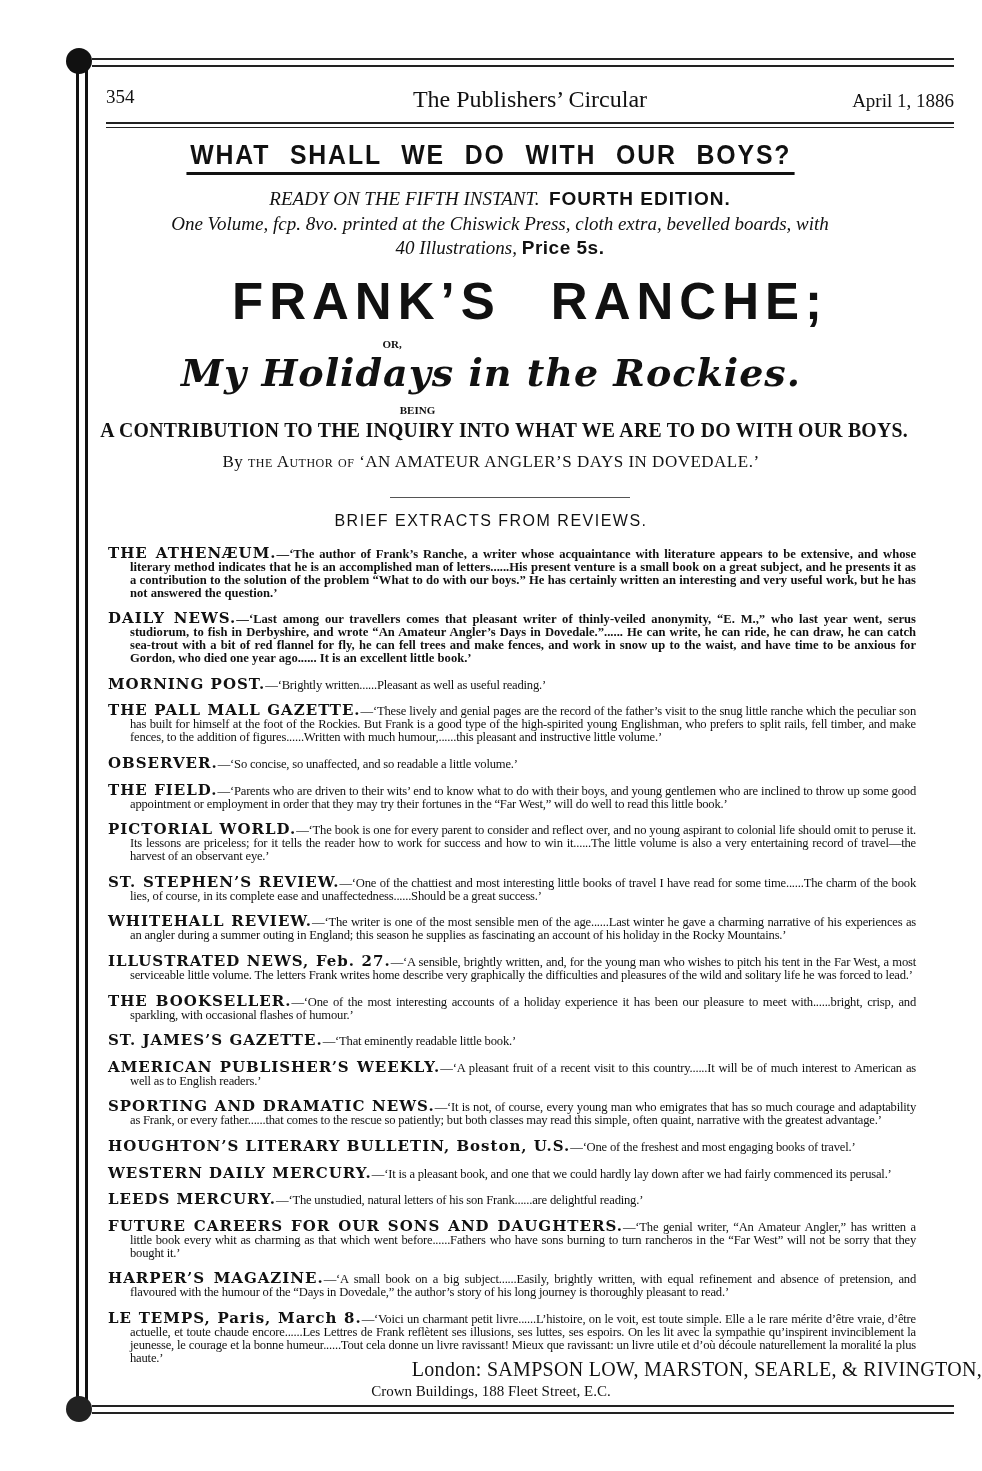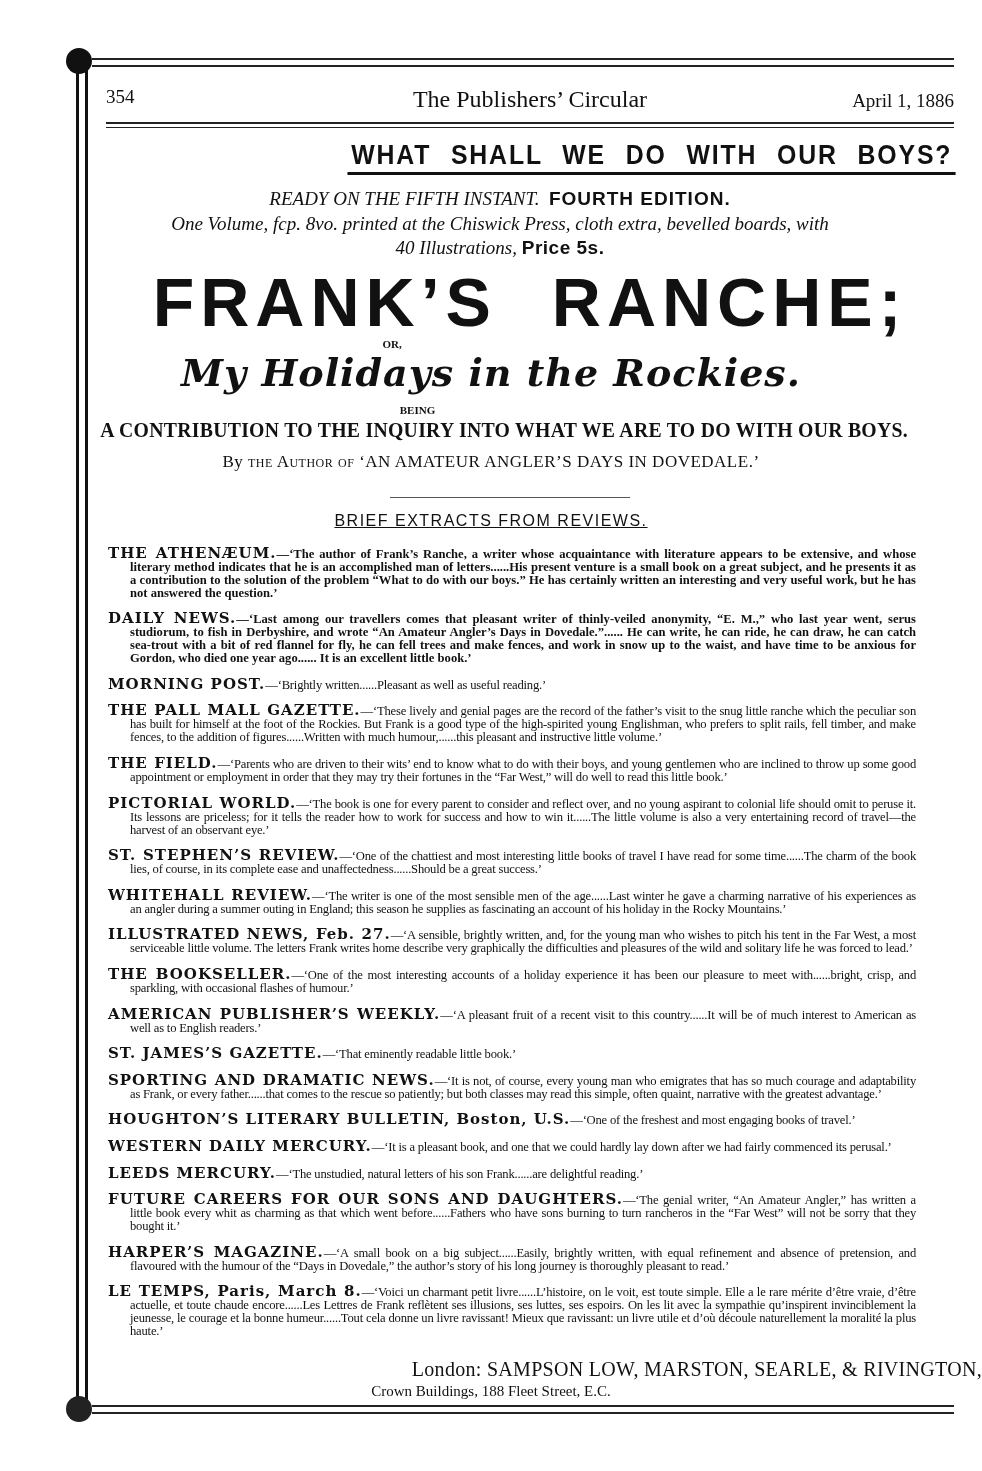--- a/index.html
+++ b/index.html
@@ -12,39 +12,39 @@
   .rosette { position: absolute; left: 66px; width: 26px; height: 26px; border-radius: 50%; background: #111; }
   .rosette-top { top: 48px; }
   .rosette-bottom { top: 1396px; background: #222; }
 
   .running-head { position: absolute; left: 106px; top: 86px; width: 848px; height: 30px; }
   .page-num { position: absolute; left: 0; top: 0; font-size: 19px; }
   .journal-title { position: absolute; left: 0; right: 0; top: 0; text-align: center; font-size: 24px; }
   .issue-date { position: absolute; right: 0; top: 4px; font-size: 19px; }
   .head-rule { position: absolute; left: 106px; top: 122px; width: 848px; height: 3px; border-top: 2px solid #222; border-bottom: 1px solid #222; }
 
-  .headline { position: absolute; left: 0; width: 982px; top: 140px; text-align: right; }
+  .headline { position: absolute; left: 0; width: 982px; top: 140px; text-align: center; }
   .headline span { display: inline-block; font-family: "Liberation Sans", sans-serif; font-weight: bold; font-size: 27px; letter-spacing: 2px; word-spacing: 12px; border-bottom: 3px solid #111; padding: 0 4px 1px; transform: scaleX(0.92); }
 
   .ready { position: absolute; left: 100px; width: 800px; top: 188px; text-align: center; font-size: 19px; }
   .ready i { font-style: italic; }
   .sans-b { font-family: "Liberation Sans", sans-serif; font-weight: bold; letter-spacing: 1px; }
   .volume { position: absolute; left: 100px; width: 800px; top: 212px; text-align: center; font-size: 19px; font-style: italic; line-height: 24px; }
   .volume .sans-b { font-style: normal; letter-spacing: 0.5px; }
 
-  .big-title { position: absolute; left: 106px; width: 848px; top: 262px; text-align: center; font-family: "Liberation Sans", sans-serif; font-weight: bold; font-size: 68px; letter-spacing: 6px; word-spacing: 30px; line-height: 80px; }
+  .big-title { position: absolute; left: 106px; width: 848px; top: 262px; text-align: center; font-family: "Liberation Sans", sans-serif; font-weight: bold; font-size: 51px; letter-spacing: 6px; word-spacing: 30px; line-height: 80px; }
   .or { position: absolute; left: 0; width: 784px; top: 338px; text-align: center; font-size: 11px; font-weight: bold; }
   .subtitle { position: absolute; left: 0; width: 982px; top: 350px; text-align: center; font-family: "DejaVu Serif", serif; font-weight: bold; font-style: italic; font-size: 38px; letter-spacing: 1px; }
   .being { position: absolute; left: 0; width: 835px; top: 404px; text-align: center; font-size: 11px; font-weight: bold; }
   .contribution { position: absolute; left: 100px; width: 860px; top: 418px; text-align: center; font-size: 21px; font-weight: bold; letter-spacing: 0.3px; transform: scaleX(0.94); transform-origin: left; white-space: nowrap; }
   .byline { position: absolute; left: 0; width: 982px; top: 452px; text-align: center; font-size: 17px; letter-spacing: 0.5px; }
   .byline .sc { font-size: 12px; }
   .short-rule { position: absolute; left: 390px; top: 497px; width: 240px; border-top: 1px solid #555; }
 
-  .extracts-title { position: absolute; left: 0; width: 982px; top: 512px; text-align: center; font-family: "Liberation Sans", sans-serif; font-size: 16px; letter-spacing: 1.5px; text-decoration: underline; }
+  .extracts-title { position: absolute; left: 0; width: 982px; top: 512px; text-align: center; font-family: "Liberation Sans", sans-serif; font-size: 16px; letter-spacing: 1.5px; }
 
   .reviews { position: absolute; left: 108px; top: 534px; width: 808px; }
   .review { font-size: 12.6px; line-height: 13px; padding-left: 22px; text-indent: -22px; margin-bottom: 2px; text-align: justify; }
   .review .src { font-weight: bold; font-size: 15px; letter-spacing: 1px; font-family: "DejaVu Serif", serif; }
   .review .txt { font-family: "Liberation Serif", serif; }
   .review.bold-body .txt { font-weight: bold; }
   .review.narrow .txt { letter-spacing: -0.2px; }
 
   .imprint { position: absolute; left: 0; width: 982px; top: 1358px; text-align: right; font-size: 20px; letter-spacing: 0.3px; }
   .address { position: absolute; left: 0; width: 982px; top: 1383px; text-align: center; font-size: 15px; }
@@ -97,28 +97,29 @@
 </div>
 <div class="short-rule"></div>
 
 <div class="extracts-title">BRIEF EXTRACTS FROM REVIEWS.</div>
 
 <div class="reviews">
   <p class="review bold-body"><span class="src">THE ATHENÆUM.</span><span class="txt">—‘The author of Frank’s Ranche, a writer whose acquaintance with literature appears to be extensive, and whose literary method indicates that he is an accomplished man of letters......His present venture is a small book on a great subject, and he presents it as a contribution to the solution of the problem “What to do with our boys.” He has certainly written an interesting and very useful work, but he has not answered the question.’</span></p>
   <p class="review bold-body"><span class="src">DAILY NEWS.</span><span class="txt">—‘Last among our travellers comes that pleasant writer of thinly-veiled anonymity, “E. M.,” who last year went, serus studiorum, to fish in Derbyshire, and wrote “An Amateur Angler’s Days in Dovedale.”...... He can write, he can ride, he can draw, he can catch sea-trout with a bit of red flannel for fly, he can fell trees and make fences, and work in snow up to the waist, and have time to be anxious for Gordon, who died one year ago...... It is an excellent little book.’</span></p>
   <p class="review narrow"><span class="src">MORNING POST.</span><span class="txt">—‘Brightly written......Pleasant as well as useful reading.’</span></p>
   <p class="review narrow"><span class="src">THE PALL MALL GAZETTE.</span><span class="txt">—‘These lively and genial pages are the record of the father’s visit to the snug little ranche which the peculiar son has built for himself at the foot of the Rockies. But Frank is a good type of the high-spirited young Englishman, who prefers to split rails, fell timber, and make fences, to the addition of figures......Written with much humour,......this pleasant and instructive little volume.’</span></p>
+  <p class="review narrow"><span class="src">OBSERVER.</span><span class="txt">—‘So concise, so unaffected, and so readable a little volume.’</span></p>
   <p class="review narrow"><span class="src">THE FIELD.</span><span class="txt">—‘Parents who are driven to their wits’ end to know what to do with their boys, and young gentlemen who are inclined to throw up some good appointment or employment in order that they may try their fortunes in the “Far West,” will do well to read this little book.’</span></p>
   <p class="review narrow"><span class="src">PICTORIAL WORLD.</span><span class="txt">—‘The book is one for every parent to consider and reflect over, and no young aspirant to colonial life should omit to peruse it. Its lessons are priceless; for it tells the reader how to work for success and how to win it......The little volume is also a very entertaining record of travel—the harvest of an observant eye.’</span></p>
   <p class="review narrow"><span class="src">ST. STEPHEN’S REVIEW.</span><span class="txt">—‘One of the chattiest and most interesting little books of travel I have read for some time......The charm of the book lies, of course, in its complete ease and unaffectedness......Should be a great success.’</span></p>
   <p class="review narrow"><span class="src">WHITEHALL REVIEW.</span><span class="txt">—‘The writer is one of the most sensible men of the age......Last winter he gave a charming narrative of his experiences as an angler during a summer outing in England; this season he supplies as fascinating an account of his holiday in the Rocky Mountains.’</span></p>
   <p class="review narrow"><span class="src">ILLUSTRATED NEWS, Feb. 27.</span><span class="txt">—‘A sensible, brightly written, and, for the young man who wishes to pitch his tent in the Far West, a most serviceable little volume. The letters Frank writes home describe very graphically the difficulties and pleasures of the wild and solitary life he was forced to lead.’</span></p>
   <p class="review narrow"><span class="src">THE BOOKSELLER.</span><span class="txt">—‘One of the most interesting accounts of a holiday experience it has been our pleasure to meet with......bright, crisp, and sparkling, with occasional flashes of humour.’</span></p>
+  <p class="review narrow"><span class="src">ST. JAMES’S GAZETTE.</span><span class="txt">—‘That eminently readable little book.’</span></p>
   <p class="review narrow"><span class="src">AMERICAN PUBLISHER’S WEEKLY.</span><span class="txt">—‘A pleasant fruit of a recent visit to this country......It will be of much interest to American as well as to English readers.’</span></p>
-  <p class="review narrow"><span class="src">ST. JAMES’S GAZETTE.</span><span class="txt">—‘That eminently readable little book.’</span></p>
   <p class="review narrow"><span class="src">SPORTING AND DRAMATIC NEWS.</span><span class="txt">—‘It is not, of course, every young man who emigrates that has so much courage and adaptability as Frank, or every father......that comes to the rescue so patiently; but both classes may read this simple, often quaint, narrative with the greatest advantage.’</span></p>
   <p class="review narrow"><span class="src">HOUGHTON’S LITERARY BULLETIN, Boston, U.S.</span><span class="txt">—‘One of the freshest and most engaging books of travel.’</span></p>
   <p class="review narrow"><span class="src">WESTERN DAILY MERCURY.</span><span class="txt">—‘It is a pleasant book, and one that we could hardly lay down after we had fairly commenced its perusal.’</span></p>
   <p class="review narrow"><span class="src">LEEDS MERCURY.</span><span class="txt">—‘The unstudied, natural letters of his son Frank......are delightful reading.’</span></p>
   <p class="review narrow"><span class="src">FUTURE CAREERS FOR OUR SONS AND DAUGHTERS.</span><span class="txt">—‘The genial writer, “An Amateur Angler,” has written a little book every whit as charming as that which went before......Fathers who have sons burning to turn rancheros in the “Far West” will not be sorry that they bought it.’</span></p>
   <p class="review narrow"><span class="src">HARPER’S MAGAZINE.</span><span class="txt">—‘A small book on a big subject......Easily, brightly written, with equal refinement and absence of pretension, and flavoured with the humour of the “Days in Dovedale,” the author’s story of his long journey is thoroughly pleasant to read.’</span></p>
   <p class="review narrow"><span class="src">LE TEMPS, Paris, March 8.</span><span class="txt">—‘Voici un charmant petit livre......L’histoire, on le voit, est toute simple. Elle a le rare mérite d’être vraie, d’être actuelle, et toute chaude encore......Les Lettres de Frank reflètent ses illusions, ses luttes, ses espoirs. On les lit avec la sympathie qu’inspirent invinciblement la jeunesse, le courage et la bonne humeur......Tout cela donne un livre ravissant! Mieux que ravissant: un livre utile et d’où découle naturellement la moralité la plus haute.’</span></p>
 </div>
 
 <div class="imprint">London: SAMPSON LOW, MARSTON, SEARLE, &amp; RIVINGTON,</div>

